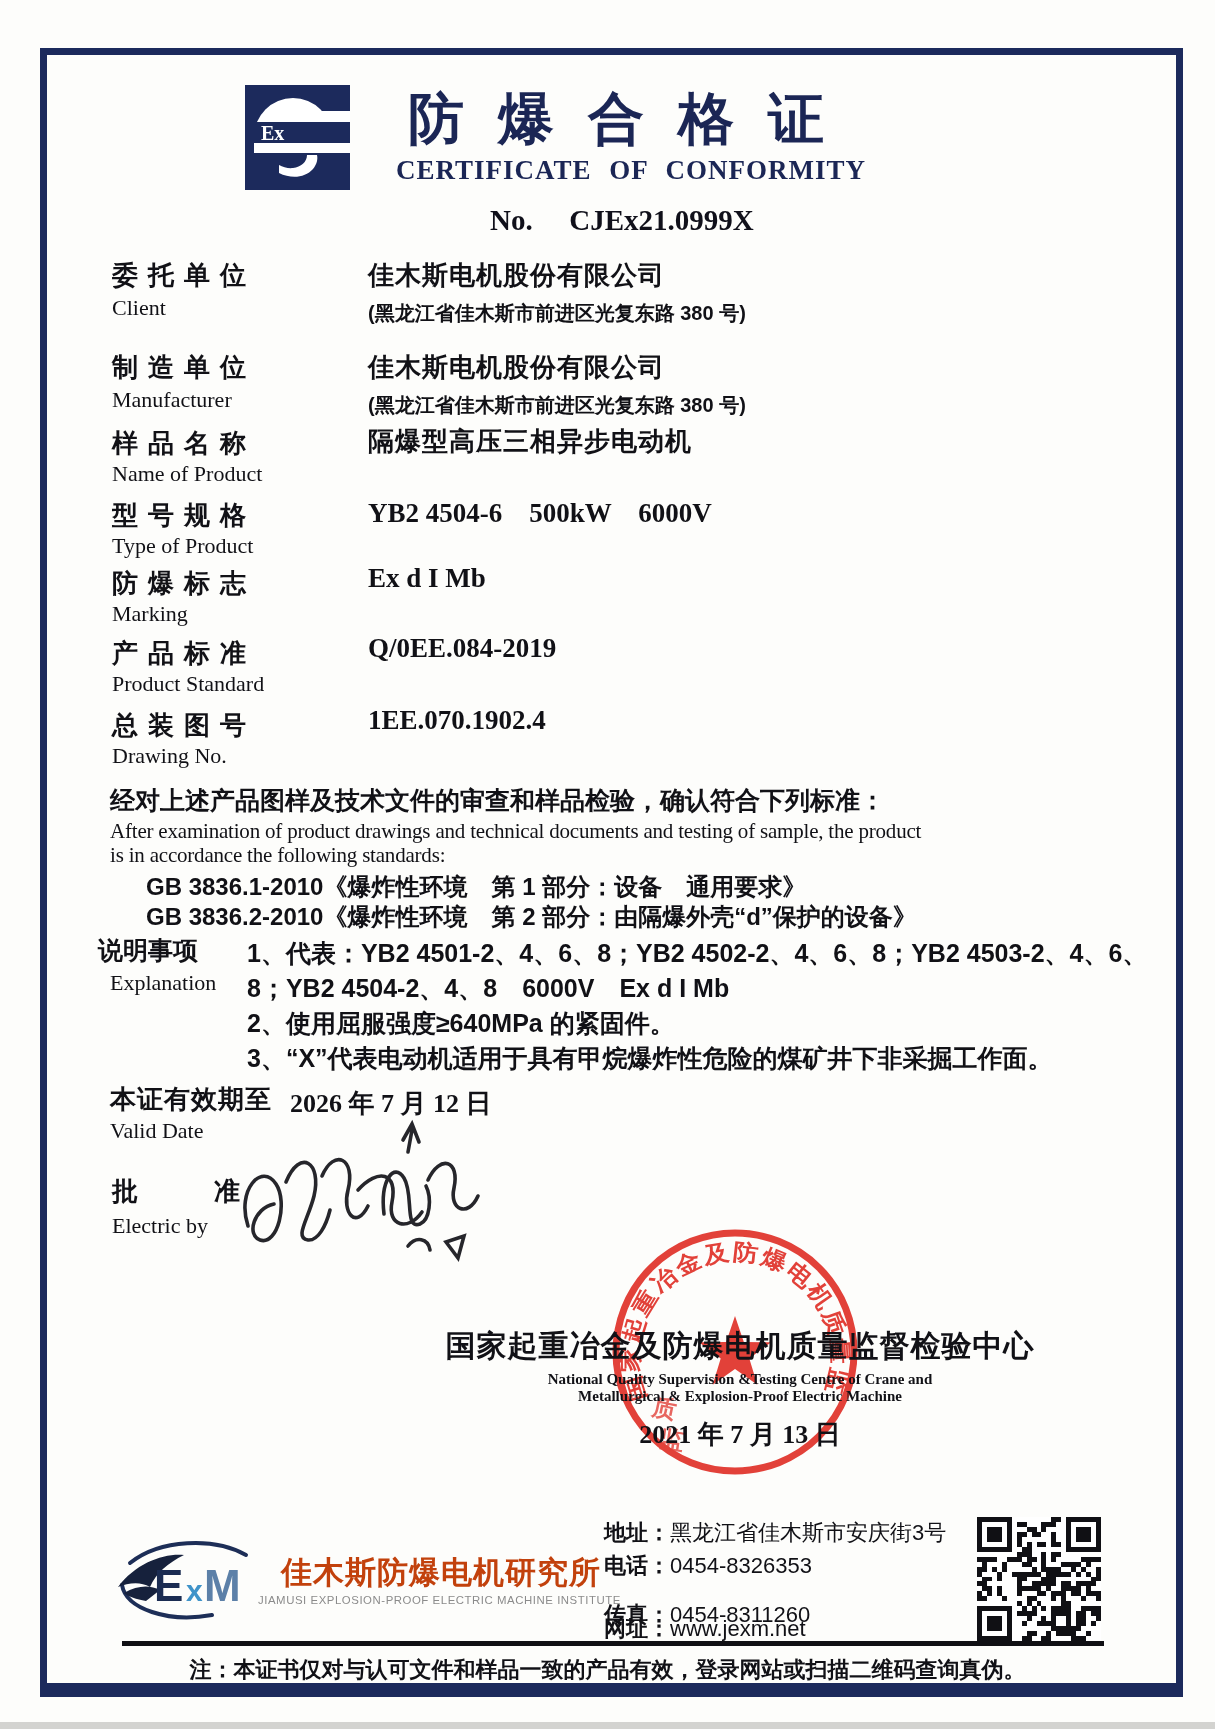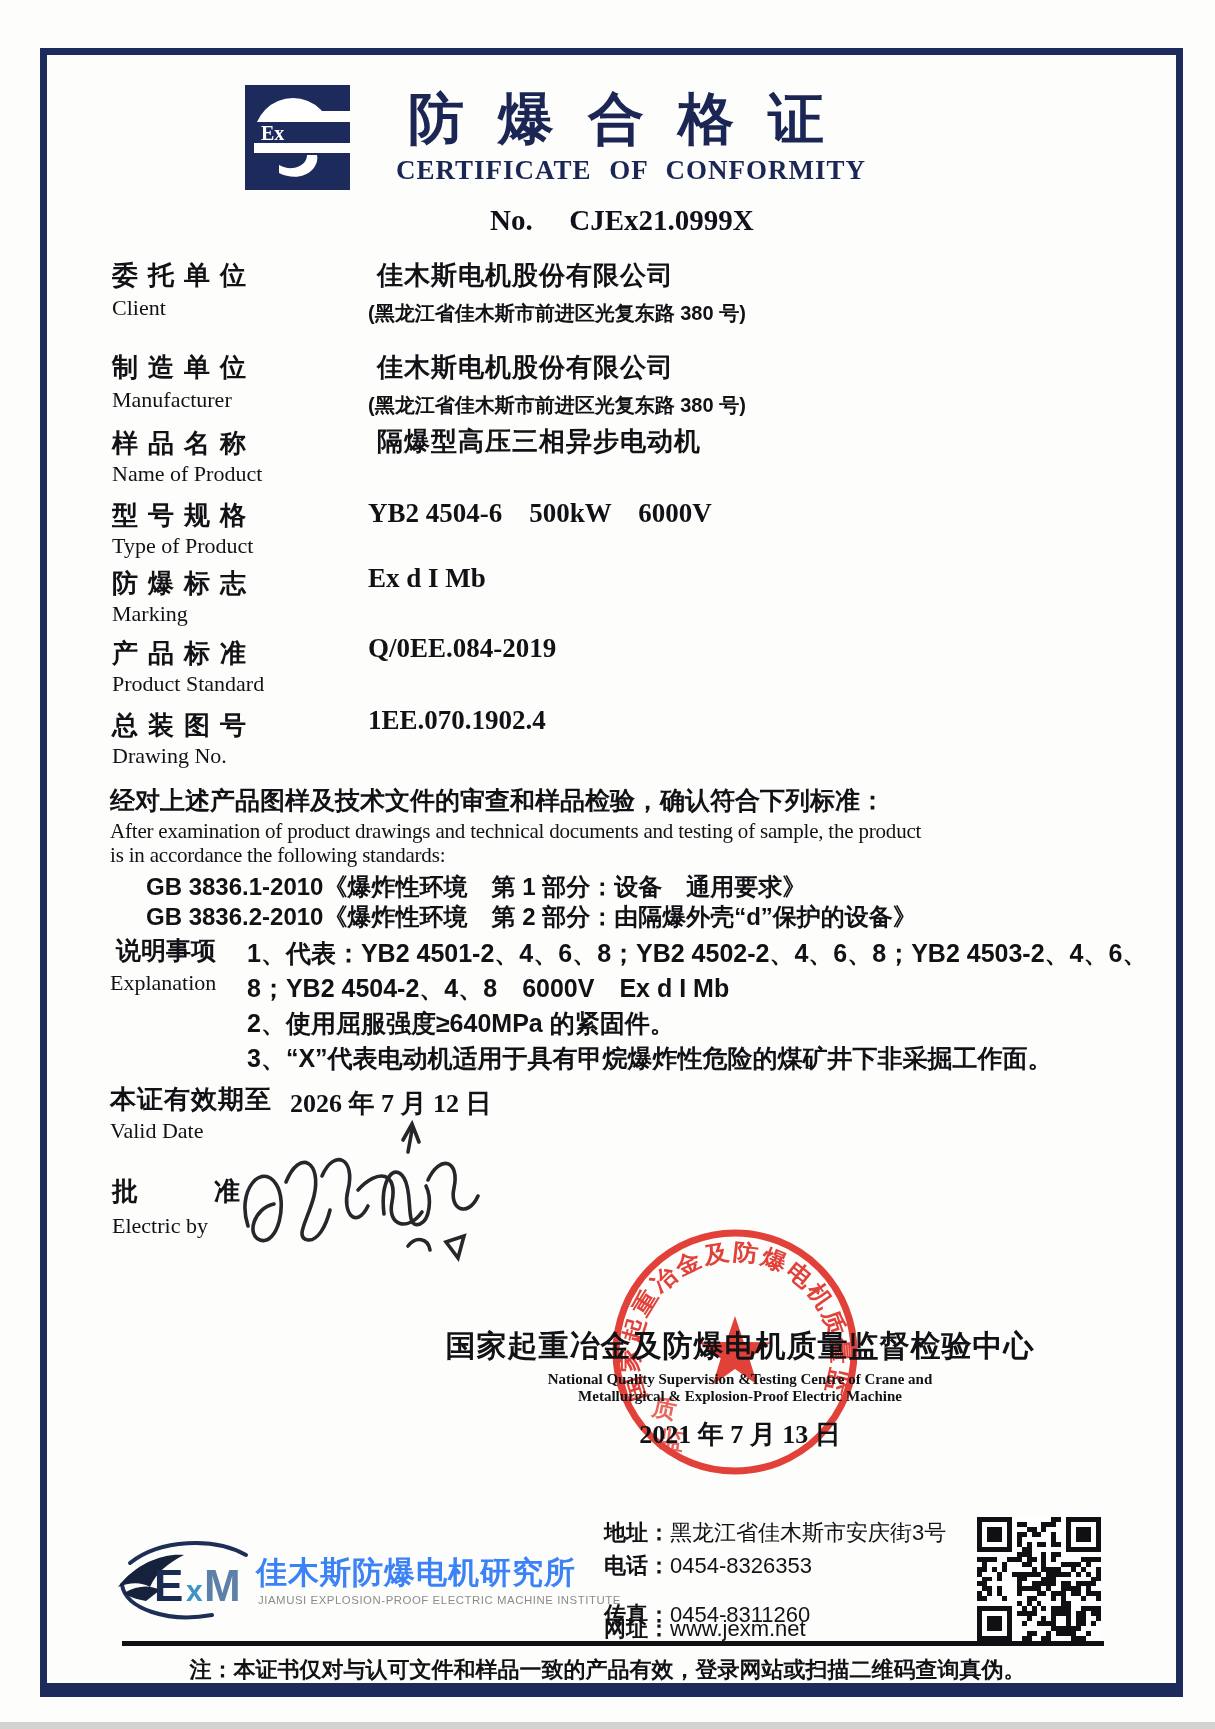--- a/index.html
+++ b/index.html
@@ -8,34 +8,34 @@
   .abs{position:absolute;}
   .frame{border:7px solid #1c2a5c;border-bottom:14px solid #1c2a5c;}
   .title-cn{font-family:"Liberation Serif","DejaVu Serif",serif;font-weight:900;font-size:56px;
             color:#1b2655;letter-spacing:34px;white-space:nowrap;}
   .title-en{font-family:"Liberation Serif","DejaVu Serif",serif;font-weight:700;font-size:27px;
             color:#1b2655;letter-spacing:1px;word-spacing:10px;white-space:nowrap;}
   .certno{font-family:"Liberation Serif","DejaVu Serif",serif;font-weight:700;font-size:29px;color:#10101a;}
   .lab-cn{font-weight:700;font-size:26px;letter-spacing:10px;white-space:nowrap;}
   .lab-cn6{font-weight:700;font-size:26px;letter-spacing:1px;white-space:nowrap;}
   .lab-en{font-family:"Liberation Serif","DejaVu Serif",serif;font-size:22px;white-space:nowrap;}
-  .val-cn{font-weight:700;font-size:26px;letter-spacing:1px;white-space:nowrap;margin-left:9px;}
+  .val-cn{font-weight:700;font-size:26px;letter-spacing:1px;white-space:nowrap;}
   .val-sub{font-weight:600;font-size:20px;white-space:nowrap;}
   .val-lat{font-family:"Liberation Serif","DejaVu Serif",serif;font-weight:700;font-size:27px;white-space:nowrap;}
   .para-cn{font-weight:700;font-size:25px;white-space:nowrap;}
   .para-en{font-family:"Liberation Serif","DejaVu Serif",serif;font-size:21px;letter-spacing:-0.2px;white-space:nowrap;}
   .std{font-weight:600;font-size:24px;white-space:nowrap;}
   .expl{font-weight:700;font-size:25px;white-space:nowrap;}
   .issuer{text-align:center;}
   .issuer-cn{font-weight:700;font-size:30px;letter-spacing:1px;white-space:nowrap;}
   .issuer-en{font-family:"Liberation Serif","DejaVu Serif",serif;font-weight:600;font-size:15px;white-space:nowrap;}
   .issuer-date{font-family:"Liberation Serif","DejaVu Serif",serif;font-weight:700;font-size:26px;}
   .contact{font-size:22px;white-space:nowrap;}
   .contact b{font-weight:700;}
-  .inst-cn{font-weight:800;font-size:31px;letter-spacing:1px;white-space:nowrap;color:#3b82f6;}
+  .inst-cn{font-weight:800;font-size:31px;letter-spacing:1px;white-space:nowrap;color:#c2410c;margin-left:25px;}
   .inst-en{font-size:11.4px;color:#8b8b8b;letter-spacing:0.55px;white-space:nowrap;}
   .note{font-weight:700;font-size:22px;white-space:nowrap;}
   .rule{background:#101014;}
 </style>
 </head>
 <body>
 
 <div class="page">
 
   <div class="abs frame" style="left:40px;top:48px;width:1129px;height:1628px;"></div>
@@ -88,21 +88,21 @@
   <div class="abs lab-cn" style="left:112px;top:708px;">总装图号</div>
   <div class="abs lab-en" style="left:112px;top:743px;">Drawing No.</div>
   <div class="abs val-lat" style="left:368px;top:705px;">1EE.070.1902.4</div>
 
   <div class="abs para-en" style="left:110px;top:819px;">After examination of product drawings and technical documents and testing of sample, the product</div>
   <div class="abs para-cn" style="left:110px;top:784px;">经对上述产品图样及技术文件的审查和样品检验，确认符合下列标准：</div>
   <div class="abs para-en" style="left:110px;top:843px;">is in accordance the following standards:</div>
   <div class="abs std" style="left:146px;top:871px;">GB 3836.1-2010《爆炸性环境　第 1 部分：设备　通用要求》</div>
   <div class="abs std" style="left:146px;top:901px;">GB 3836.2-2010《爆炸性环境　第 2 部分：由隔爆外壳“d”保护的设备》</div>
 
-  <div class="abs" style="left:116px;top:934px;font-weight:700;font-size:25px;white-space:nowrap;">说明事项</div>
+  <div class="abs" style="left:98px;top:934px;font-weight:700;font-size:25px;white-space:nowrap;">说明事项</div>
   <div class="abs lab-en" style="left:110px;top:970px;">Explanation</div>
   <div class="abs expl" style="left:247px;top:937px;">1、代表：YB2 4501-2、4、6、8；YB2 4502-2、4、6、8；YB2 4503-2、4、6、</div>
   <div class="abs expl" style="left:247px;top:972px;">8；YB2 4504-2、4、8　6000V　Ex d I Mb</div>
   <div class="abs expl" style="left:247px;top:1007px;">2、使用屈服强度≥640MPa 的紧固件。</div>
   <div class="abs expl" style="left:247px;top:1042px;">3、“X”代表电动机适用于具有甲烷爆炸性危险的煤矿井下非采掘工作面。</div>
 
   <div class="abs lab-cn6" style="left:110px;top:1082px;">本证有效期至</div>
   <div class="abs lab-en" style="left:110px;top:1118px;">Valid Date</div>
   <div class="abs val-lat" style="left:290px;top:1086px;font-size:26px;">2026 年 7 月 12 日</div>
 

